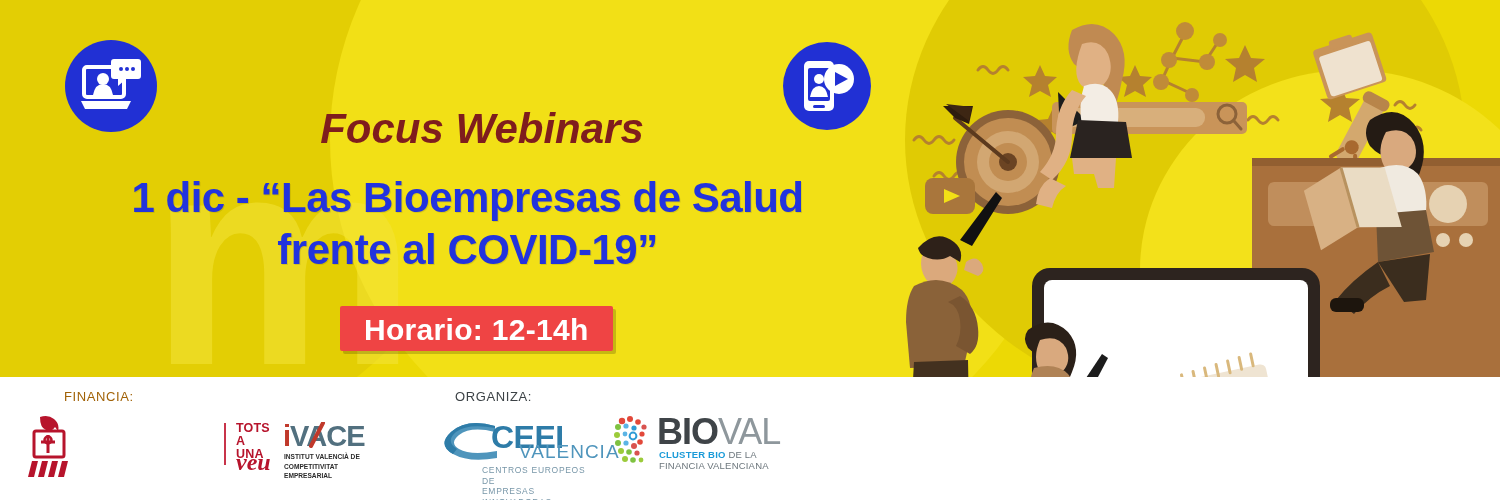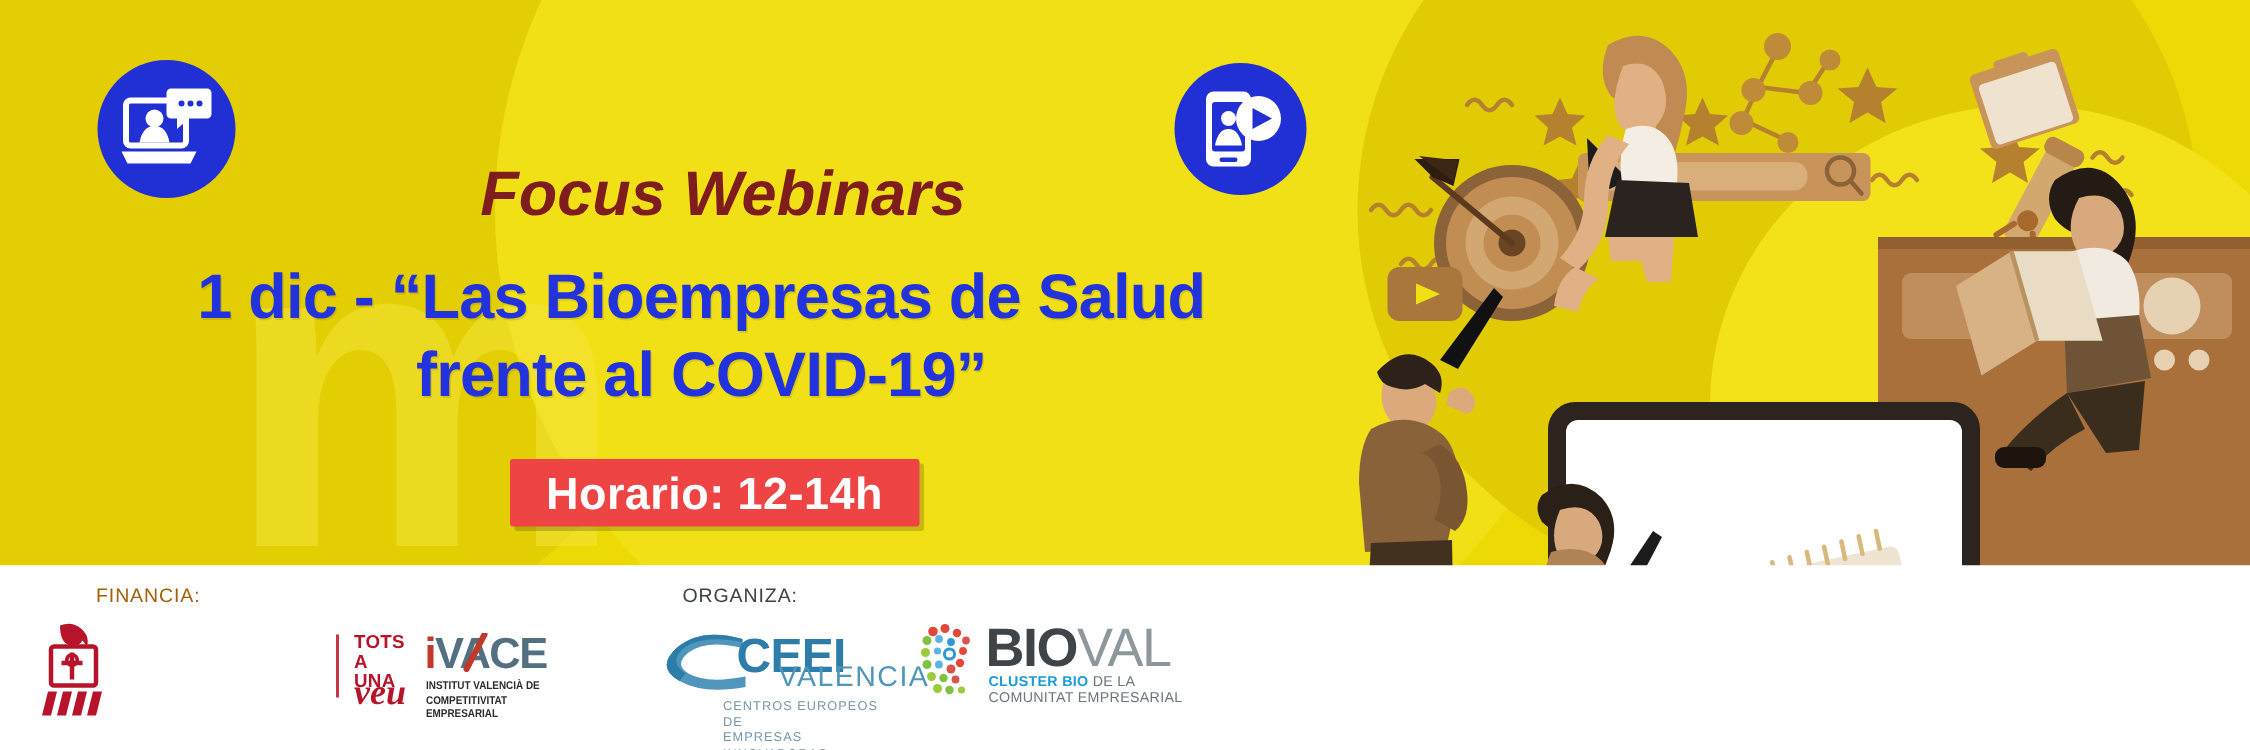--- a/index.html
+++ b/index.html
@@ -447,16 +447,16 @@
         <circle cx="25" cy="38" r="2.6" fill="#D9534F"></circle>
         <circle cx="13" cy="44" r="3.0" fill="#9CCB3B"></circle>
         <circle cx="21" cy="45" r="2.8" fill="#7FC241"></circle>
         <circle cx="29" cy="45" r="2.4" fill="#9CCB3B"></circle>
       </g>
     </svg>
     <div class="bioval-word">
       <span class="bioval-bio">BIO</span><span class="bioval-val">VAL</span>
     </div>
     <div class="bioval-sub1"><span class="bioval-cluster">CLUSTER BIO</span><span> DE LA</span></div>
-    <div class="bioval-sub2">COMUNITAT EMPRESARIAL</div>
+    <div class="bioval-sub2">FINANCIA VALENCIANA</div>
   </div>
 
 </div>
 
 </body></html>

